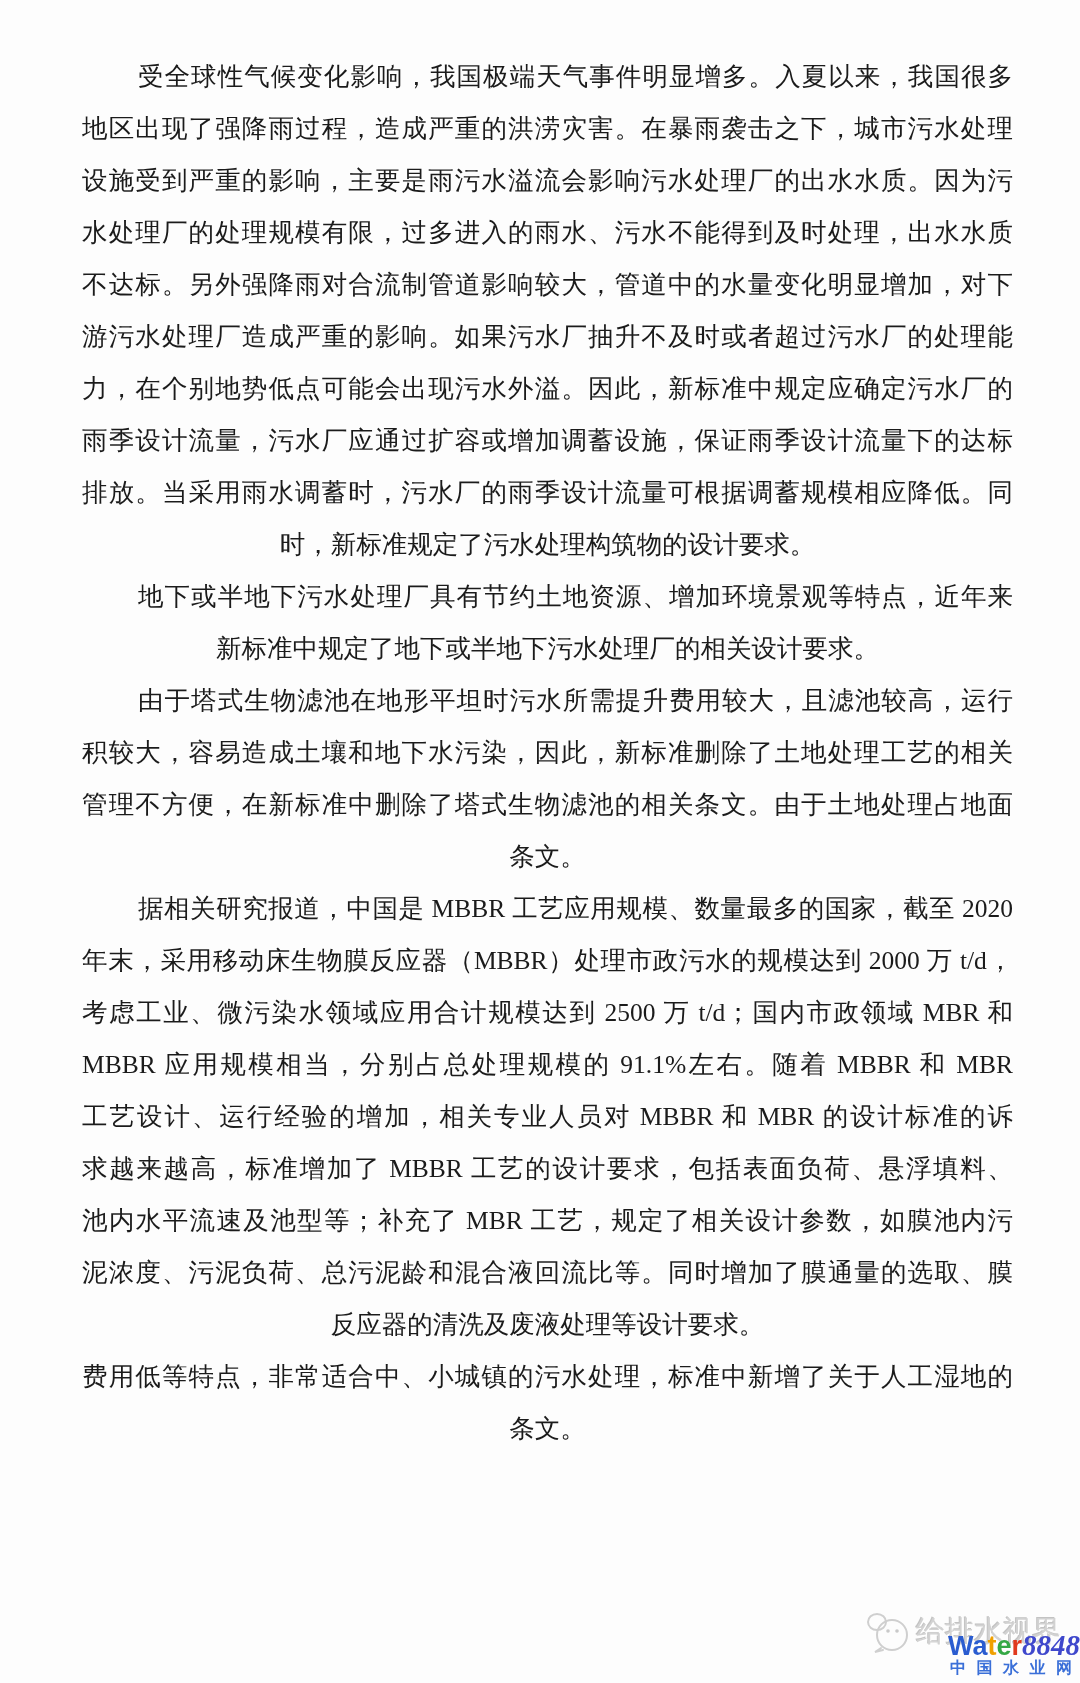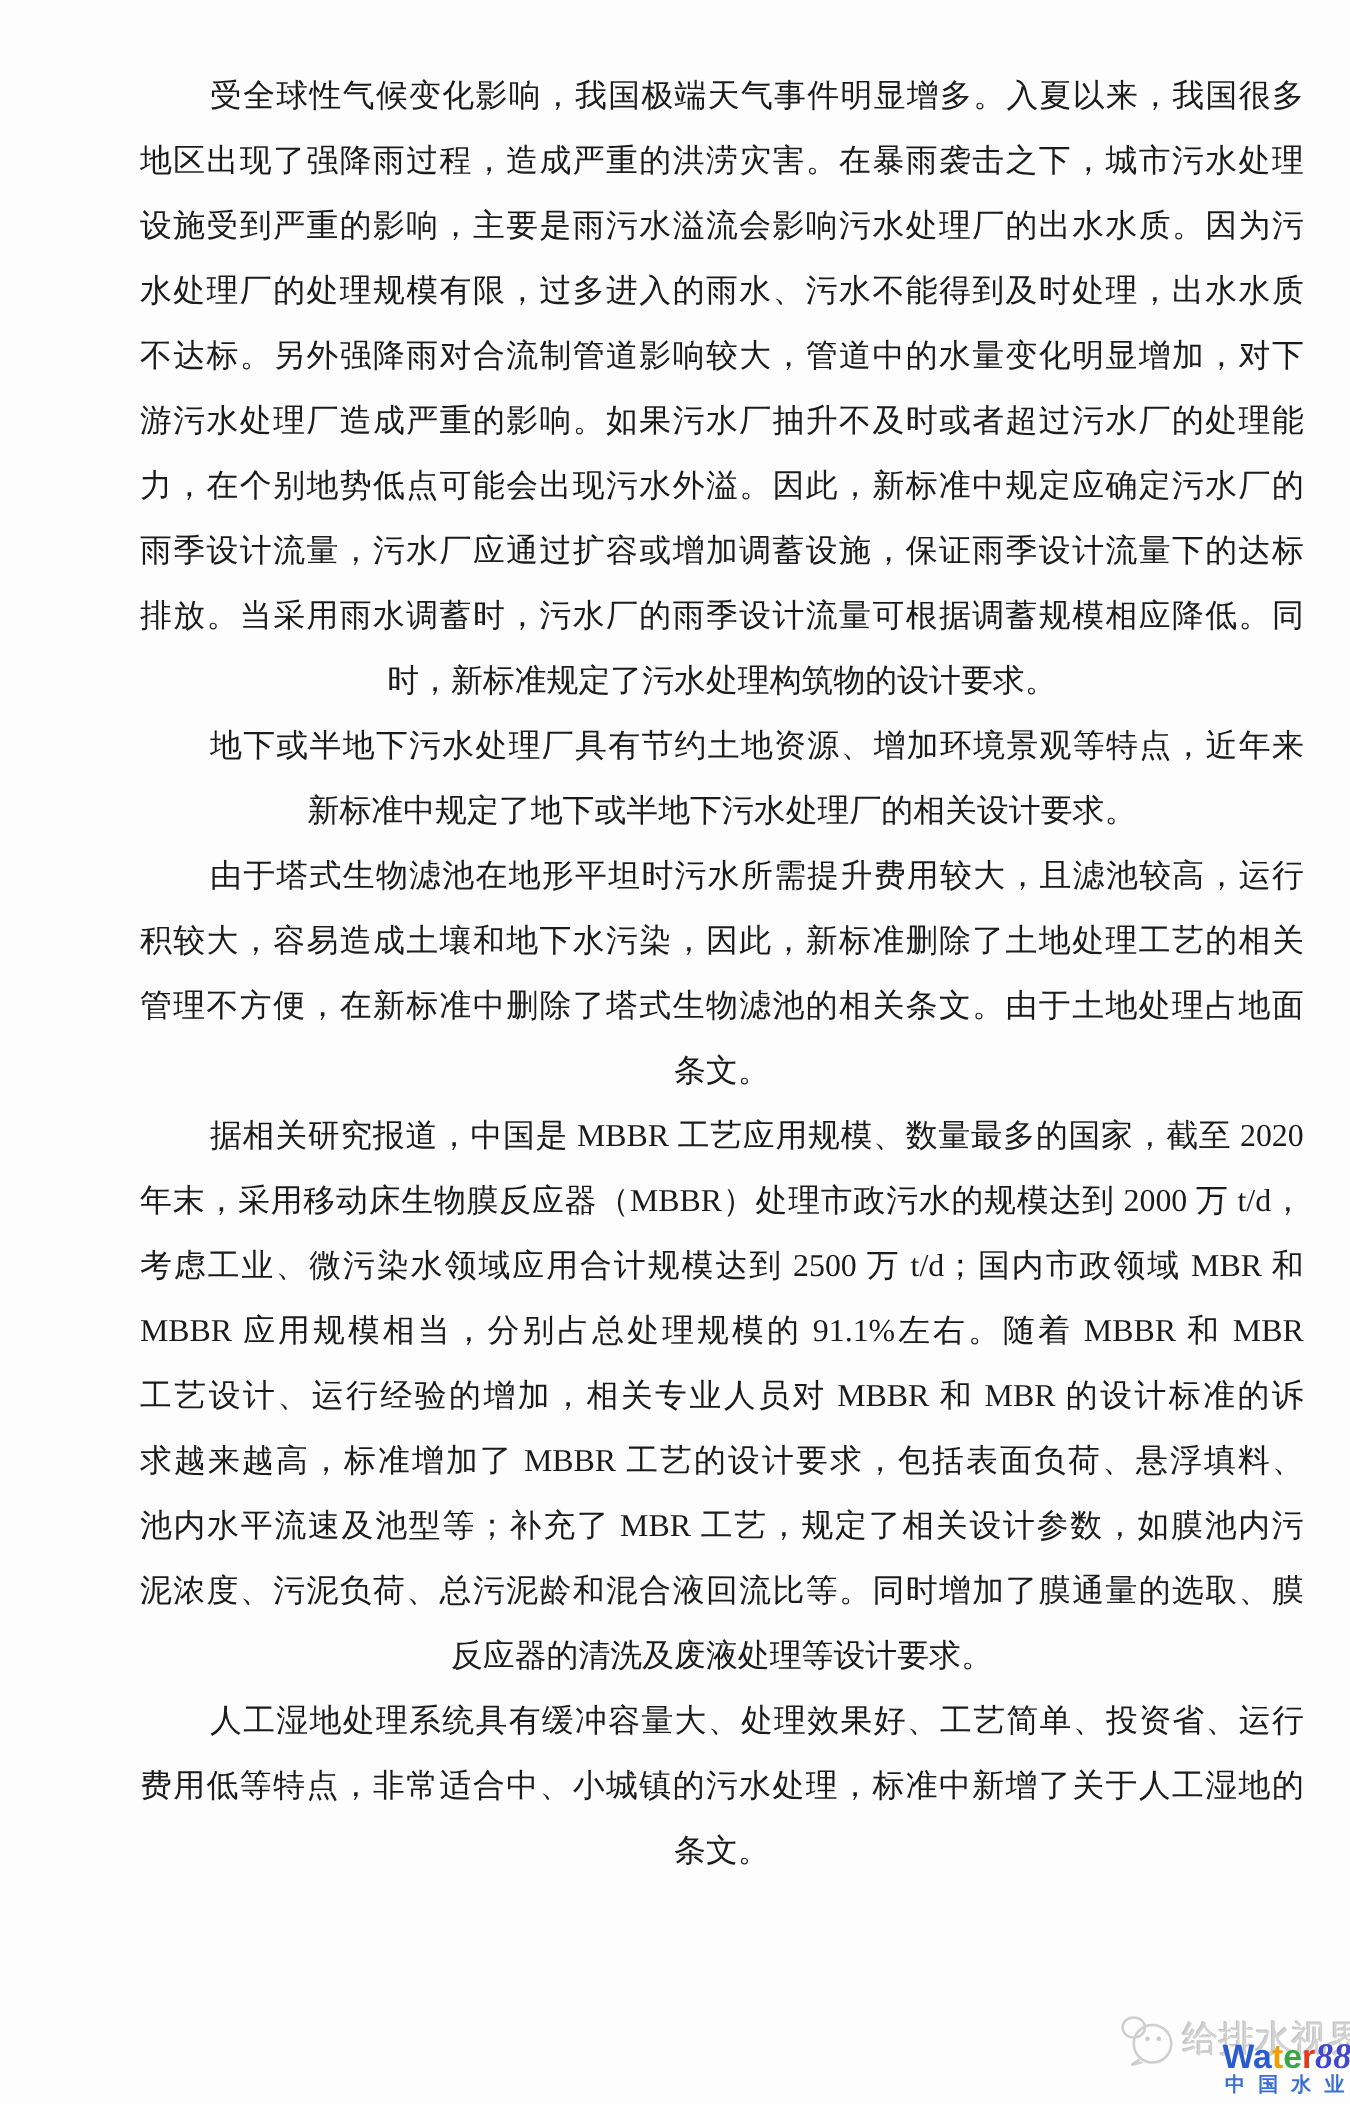--- a/index.html
+++ b/index.html
@@ -7,21 +7,20 @@
   body {
     background: #fdfdfd;
     font-family: "Liberation Serif", serif;
     position: relative;
     overflow: hidden;
   }
   .page {
     position: absolute;
     inset: 0;
     background: #fdfdfd;
-    margin-left: 30px;
   }
   .text-block {
     position: absolute;
     left: 82px;
     top: 51px;
     width: 931px;
     color: #1b1b1b;
   }
   .line {
     height: 52px;
@@ -113,21 +112,20 @@
       <div class="line">条文。</div>
       <div class="line j ind">据相关研究报道，中国是 MBBR 工艺应用规模、数量最多的国家，截至 2020</div>
       <div class="line j">年末，采用移动床生物膜反应器（MBBR）处理市政污水的规模达到 2000 万 t/d，</div>
       <div class="line j">考虑工业、微污染水领域应用合计规模达到 2500 万 t/d；国内市政领域 MBR 和</div>
       <div class="line j">MBBR 应用规模相当，分别占总处理规模的 91.1%左右。随着 MBBR 和 MBR</div>
       <div class="line j">工艺设计、运行经验的增加，相关专业人员对 MBBR 和 MBR 的设计标准的诉</div>
       <div class="line j">求越来越高，标准增加了 MBBR 工艺的设计要求，包括表面负荷、悬浮填料、</div>
       <div class="line j">池内水平流速及池型等；补充了 MBR 工艺，规定了相关设计参数，如膜池内污</div>
       <div class="line j">泥浓度、污泥负荷、总污泥龄和混合液回流比等。同时增加了膜通量的选取、膜</div>
       <div class="line">反应器的清洗及废液处理等设计要求。</div>
-      <div class="line j ind">人工湿地处理系统具有缓冲容量大、处理效果好、工艺简单、投资省、运行</div>
       <div class="line j">费用低等特点，非常适合中、小城镇的污水处理，标准中新增了关于人工湿地的</div>
       <div class="line">条文。</div>
     </div>
 
   <div class="watermark">
     <div class="wm-gray">
       <svg width="48" height="44" viewBox="0 0 48 44">
         <g fill="none" stroke="#cfcfcf" stroke-width="2" stroke-linecap="round">
           <ellipse cx="13" cy="12" rx="9" ry="8"></ellipse>
           <circle cx="28" cy="25" r="15"></circle>

